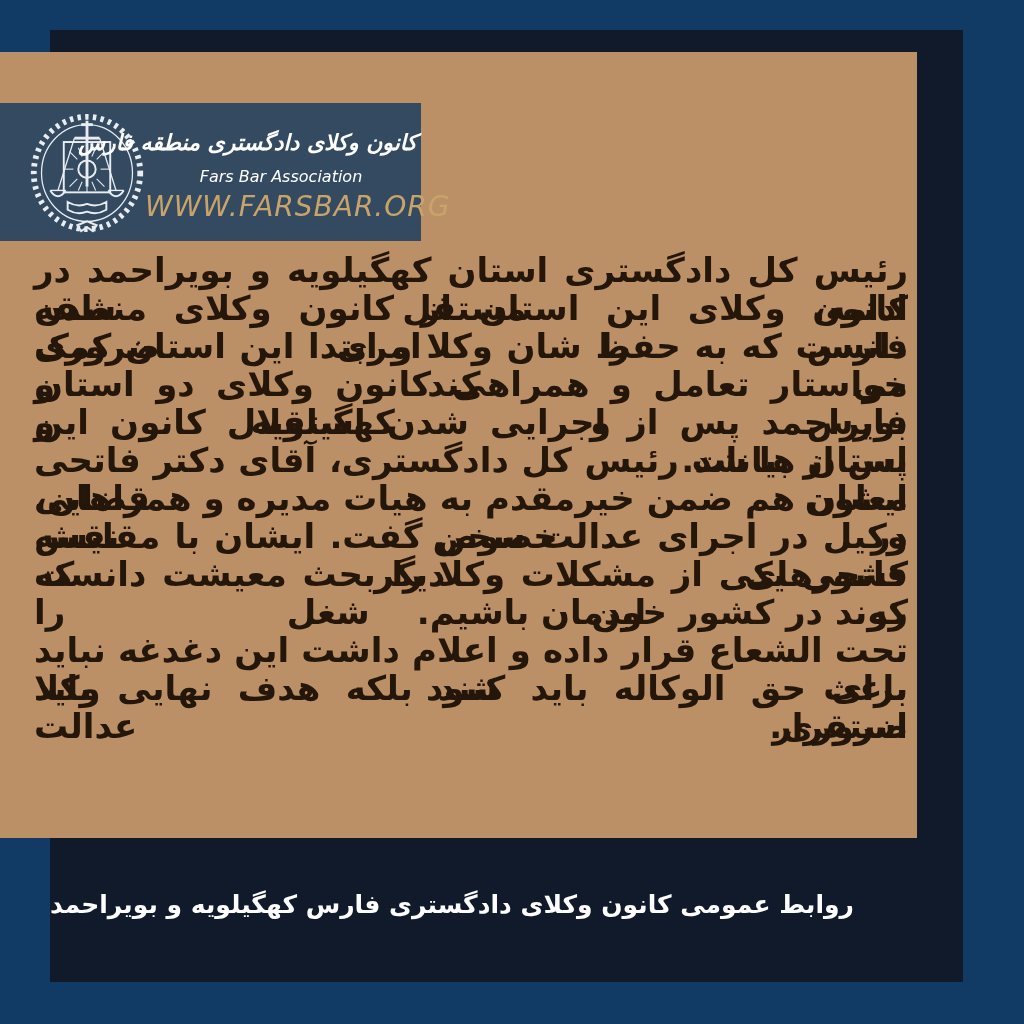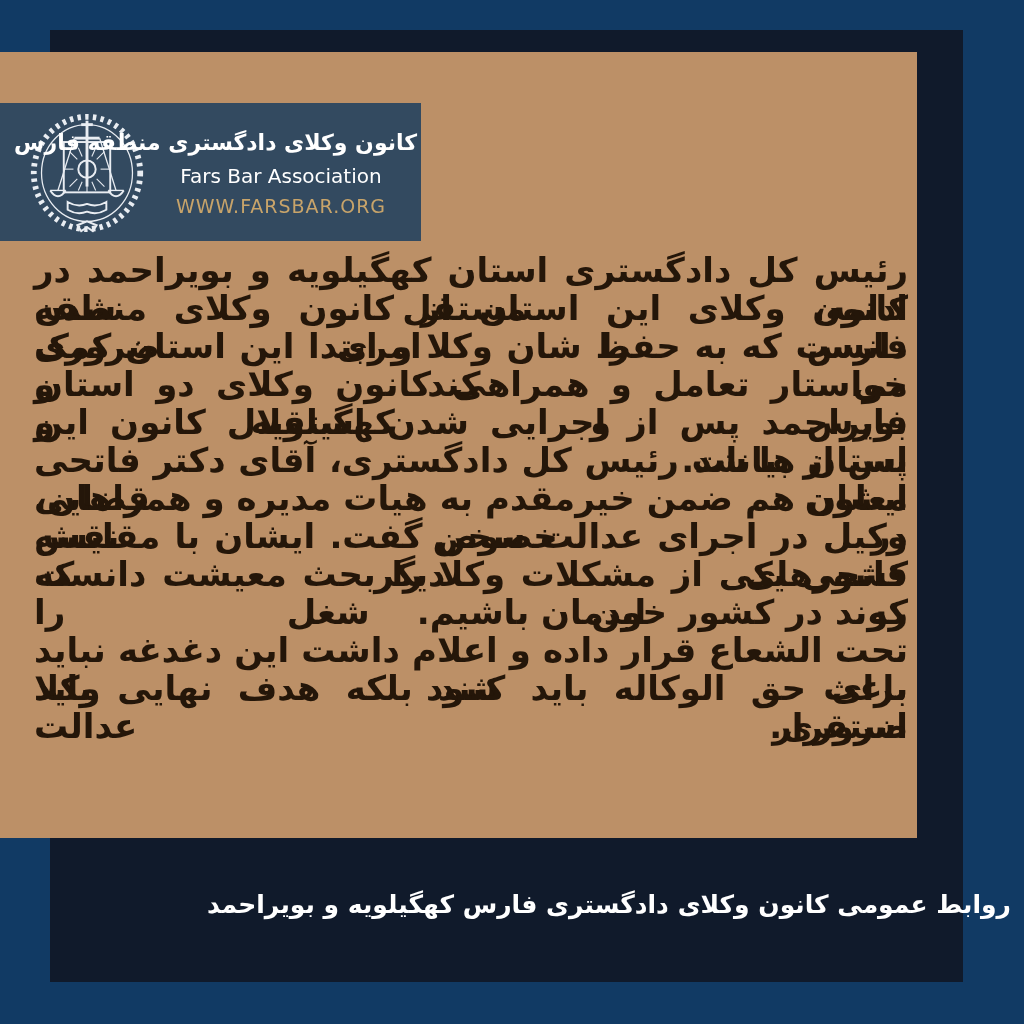--- a/index.html
+++ b/index.html
@@ -21,39 +21,39 @@
     background:var(--tan);
   }
   .header-banner{
     position:absolute;left:0;top:51px;width:421px;height:138px;
     background:var(--banner);
   }
   .logo{position:absolute;left:28px;top:10px;width:118px;height:120px;}
   .logo svg{width:100%;height:100%;}
   .header-text{
     position:absolute;left:145px;top:22px;width:272px;
-    text-align:center;color:var(--white);
+    text-align:center;color:var(--white);font-style:italic;
   }
   .org-fa{direction:rtl;font-size:22px;font-weight:bold;line-height:36px;white-space:nowrap;}
-  .org-en{font-size:20px;line-height:31px;white-space:nowrap;}
-  .org-url{font-size:19px;line-height:29px;letter-spacing:1px;color:var(--gold);white-space:nowrap;}
+  .org-en{font-size:16px;line-height:31px;white-space:nowrap;}
+  .org-url{font-size:28px;line-height:29px;letter-spacing:1px;color:var(--gold);white-space:nowrap;}
   .article{
     position:absolute;left:34px;right:9px;top:199px;
     direction:rtl;color:var(--ink);
     font-weight:bold;font-size:34px;
   }
   .article .line{
     height:38px;line-height:38px;
     text-align:justify;text-align-last:justify;
     overflow:visible;
   }
   .article .line.para-end{text-align-last:right;}
   .footer-credit{
     position:absolute;left:50px;top:886px;width:961px;height:38px;
-    line-height:38px;text-align:right;direction:rtl;
+    line-height:38px;text-align:left;direction:rtl;
     color:var(--white);font-weight:bold;font-size:25px;
   }
 </style>
 </head>
 <body>
 
 <div class="canvas">
 
   <div class="shadow-panel"></div>
 

